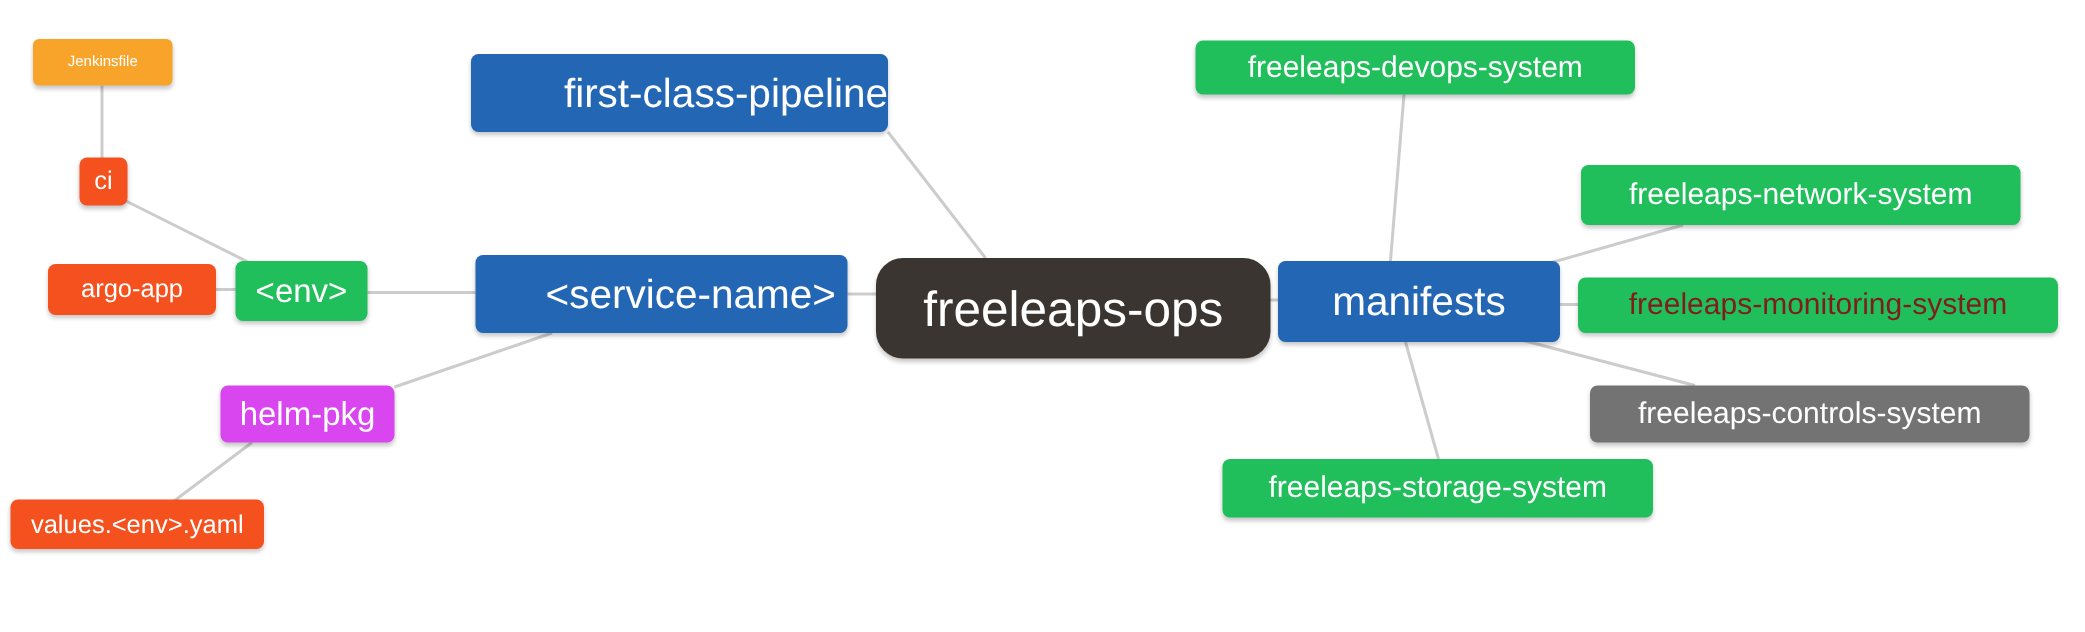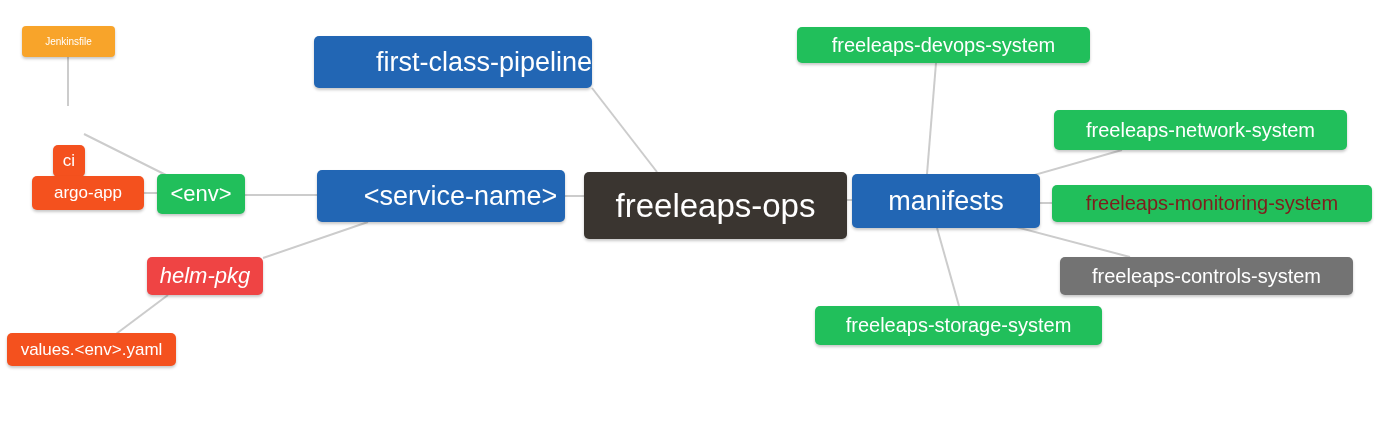--- a/index.html
+++ b/index.html
@@ -60,42 +60,42 @@
       <line x1="936" y1="63" x2="927" y2="174" stroke="#cccccc" stroke-width="2"></line>
       <line x1="1010" y1="182" x2="1122" y2="150" stroke="#cccccc" stroke-width="2"></line>
       <line x1="1010" y1="203" x2="1052" y2="203" stroke="#cccccc" stroke-width="2"></line>
       <line x1="1012" y1="226" x2="1130" y2="257" stroke="#cccccc" stroke-width="2"></line>
       <line x1="937" y1="228" x2="959" y2="306" stroke="#cccccc" stroke-width="2"></line>
     </svg>
   <div id="nodes-layer">
       <div class="node leaf" style="left: 22px; top: 26px; width: 93px; height: 31px; background: rgb(248, 164, 42); color: rgb(255, 255, 255);">
         <span>Jenkinsfile</span>
       </div>
-      <div class="node tertiary" style="left: 53px; top: 105px; width: 32px; height: 32px; background: rgb(244, 81, 30); color: rgb(255, 255, 255); margin-top: 40px;">
+      <div class="node tertiary" style="left: 53px; top: 105px; width: 32px; height: 32px; background: rgb(244, 81, 30); color: rgb(255, 255, 255);">
         <span>ci</span>
       </div>
       <div class="node tertiary" style="left: 32px; top: 176px; width: 112px; height: 34px; background: rgb(244, 81, 30); color: rgb(255, 255, 255);">
         <span>argo-app</span>
       </div>
       <div class="node secondary" style="left: 157px; top: 174px; width: 88px; height: 40px; background: rgb(33, 191, 91); color: rgb(255, 255, 255);">
         <span>&lt;env&gt;</span>
       </div>
-      <div class="node secondary" style="left: 147px; top: 257px; width: 116px; height: 38px; background: #ef4444; color: rgb(255, 255, 255); font-style: italic;">
+      <div class="node secondary" style="left: 147px; top: 257px; width: 116px; height: 38px; background: #d946ef; color: rgb(255, 255, 255);">
         <span>helm-pkg</span>
       </div>
       <div class="node tertiary" style="left: 7px; top: 333px; width: 169px; height: 33px; background: rgb(244, 81, 30); color: rgb(255, 255, 255);">
         <span>values.&lt;env&gt;.yaml</span>
       </div>
       <div class="node primary" style="left: 314px; top: 36px; width: 278px; height: 52px; background: rgb(34, 102, 180); color: rgb(255, 255, 255); justify-content: flex-end;">
         <span>first-class-pipeline</span>
       </div>
       <div class="node primary" style="left: 317px; top: 170px; width: 248px; height: 52px; background: rgb(34, 102, 180); color: rgb(255, 255, 255); padding-left: 39px;">
         <span>&lt;service-name&gt;</span>
       </div>
-      <div class="node root" style="left: 584px; top: 172px; width: 263px; height: 67px; background: rgb(58, 53, 48); color: rgb(255, 255, 255);">
+      <div class="node root" style="left: 584px; top: 172px; width: 263px; height: 67px; background: rgb(58, 53, 48); color: rgb(255, 255, 255); border-radius: 18px;">
         <span>freeleaps-ops</span>
       </div>
       <div class="node primary" style="left: 852px; top: 174px; width: 188px; height: 54px; background: rgb(34, 102, 180); color: rgb(255, 255, 255);">
         <span>manifests</span>
       </div>
       <div class="node system" style="left: 797px; top: 27px; width: 293px; height: 36px; background: rgb(33, 191, 91); color: rgb(255, 255, 255);">
         <span>freeleaps-devops-system</span>
       </div>
       <div class="node system" style="left: 1054px; top: 110px; width: 293px; height: 40px; background: rgb(33, 191, 91); color: rgb(255, 255, 255);">
         <span>freeleaps-network-system</span>

